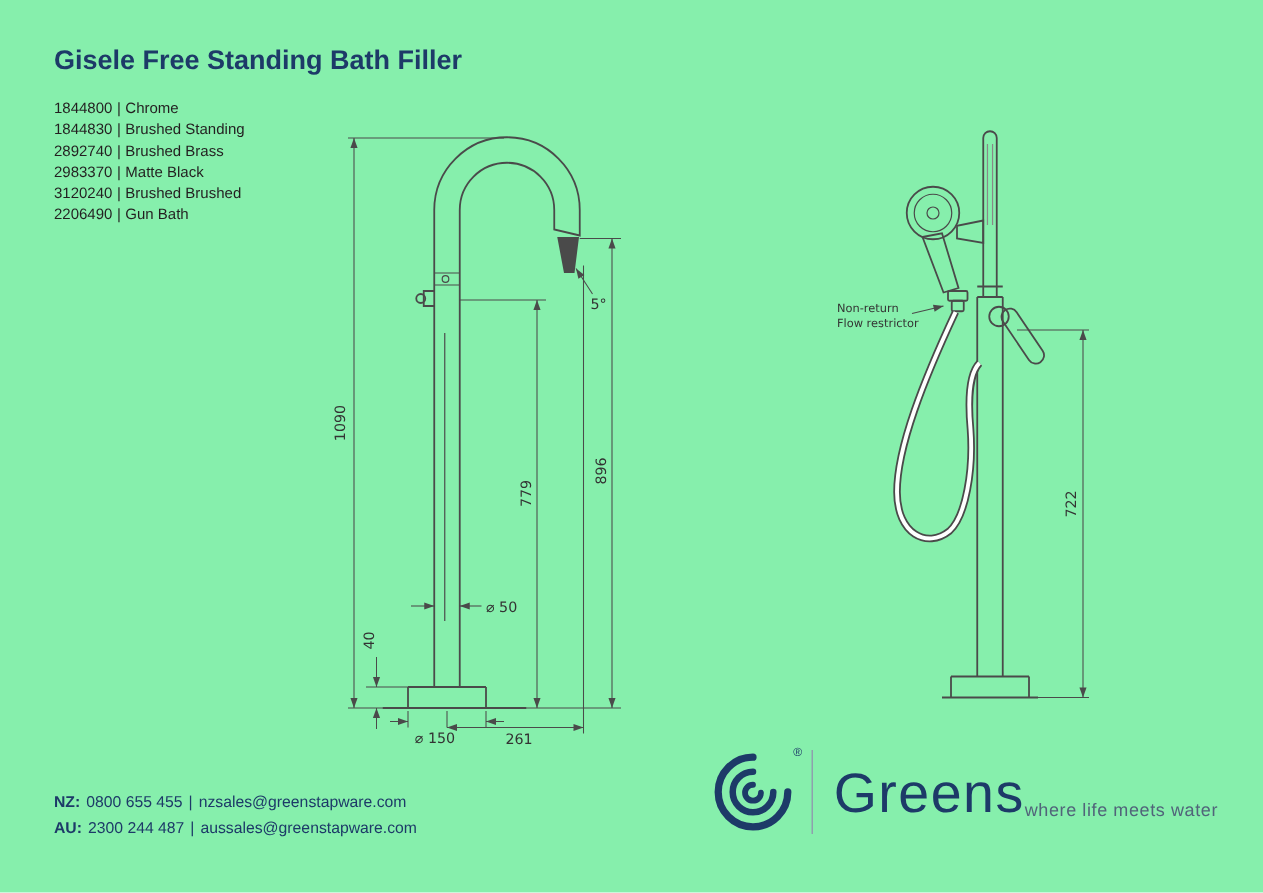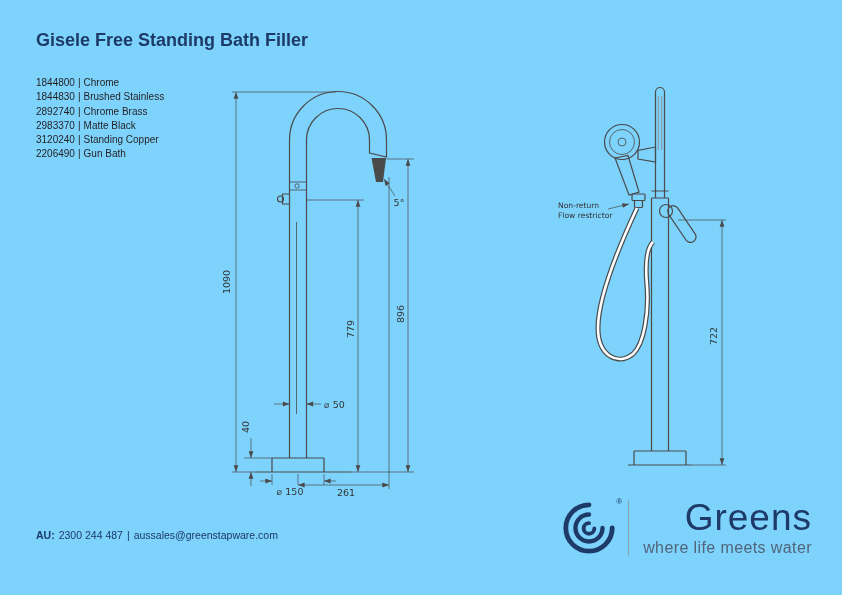--- a/index.html
+++ b/index.html
@@ -1,56 +1,56 @@
 <!DOCTYPE html>
 <html><head>
 <meta charset="utf-8">
 <style>
   html,body{margin:0;padding:0;background:#ffffff;}
-  .page{position:relative;width:842px;height:595px;background:#7dd3fc;overflow:hidden;
+  .page{position:relative;width:842px;height:595px;background:#86efac;overflow:hidden;
         font-family:"Liberation Sans",sans-serif;color:#231f20;}
   .title{position:absolute;left:36px;top:30px;font-size:18px;font-weight:bold;color:#1d3a68;}
-  .codes{position:absolute;left:36px;top:76px;font-size:10px;color:#231f20;line-height:14.3px;}
+  .codes{position:absolute;left:36px;top:66px;font-size:10px;color:#231f20;line-height:14.3px;}
   .code-row .vsep{margin:0 3px;color:#231f20;}
   .drawing{position:absolute;}
   svg text{font-family:"DejaVu Sans","Liberation Sans",sans-serif;font-size:9.5px;fill:#333333;stroke:none;}
   svg text.note{font-size:7.6px;}
   .footer{position:absolute;left:36px;top:527px;font-size:10.5px;color:#1d3a68;line-height:16.5px;}
   .footer .flabel{font-weight:bold;margin-right:4px;}
   .footer .fsep{margin:0 4px;}
   .logo{position:absolute;right:30px;top:499px;display:flex;align-items:center;}
   .logo-icon{position:relative;margin-right:10px;width:58px;height:58px;}
   .logo-icon .reg{position:absolute;right:-4px;top:-2px;font-size:8px;color:#1d3a68;}
   .logo-divider{width:1px;height:56px;background:#8ea0ad;margin-right:14px;}
-  .logo-text{display:flex;flex-direction:column;align-items:flex-end;}
+  .logo-text{display:flex;flex-direction:row;align-items:flex-end;}
   .wordmark{font-size:37px;line-height:37px;color:#1d3a68;letter-spacing:1px;}
-  .tagline{font-size:16px;color:#51647a;letter-spacing:.4px;margin-top:3px;}
+  .tagline{font-size:12px;color:#51647a;letter-spacing:.4px;margin-top:3px;}
 </style>
 </head>
 <body>
 
 <div class="page">
 
   <div class="title">Gisele Free Standing Bath Filler</div>
 
   <div class="codes">
     <div class="code-row">
       <span>1844800</span><span class="vsep">|</span><span>Chrome</span>
     </div>
     <div class="code-row">
-      <span>1844830</span><span class="vsep">|</span><span>Brushed Stainless</span>
+      <span>1844830</span><span class="vsep">|</span><span>Brushed Standing</span>
     </div>
     <div class="code-row">
-      <span>2892740</span><span class="vsep">|</span><span>Chrome Brass</span>
+      <span>2892740</span><span class="vsep">|</span><span>Brushed Brass</span>
     </div>
     <div class="code-row">
       <span>2983370</span><span class="vsep">|</span><span>Matte Black</span>
     </div>
     <div class="code-row">
-      <span>3120240</span><span class="vsep">|</span><span>Standing Copper</span>
+      <span>3120240</span><span class="vsep">|</span><span>Brushed Brushed</span>
     </div>
     <div class="code-row">
       <span>2206490</span><span class="vsep">|</span><span>Gun Bath</span>
     </div>
   </div>
 
   <svg class="drawing" style="left:218px;top:82px;" width="210" height="430" viewBox="0 0 210 430">
     <defs>
       <marker id="arr" viewBox="0 0 10 10" refX="9.5" refY="5" markerWidth="9" markerHeight="7" orient="auto-start-reverse" markerUnits="userSpaceOnUse">
         <path d="M0,1.6 L9.5,5 L0,8.4 Z" fill="#4a4a4a"></path>
@@ -134,20 +134,23 @@
       <path d="M68,131 L89,126" marker-end="url(#arr)"></path>
     </g>
 
     <text class="note" x="18" y="130" text-anchor="start">Non-return</text>
     <text class="note" x="18" y="140" text-anchor="start">Flow restrictor</text>
     <text transform="rotate(-90 177 258)" x="177" y="258" text-anchor="middle">722</text>
   </svg>
 
   <div class="footer">
     <div class="footer-line">
+      <span class="flabel">NZ:</span><span>0800 655 455</span><span class="fsep">|</span><span>nzsales@greenstapware.com</span>
+    </div>
+    <div class="footer-line">
       <span class="flabel">AU:</span><span>2300 244 487</span><span class="fsep">|</span><span>aussales@greenstapware.com</span>
     </div>
   </div>
 
   <div class="logo">
     <div class="logo-icon">
       <svg width="58" height="58" viewBox="0 0 60 60">
         <g stroke="#1d3a68" fill="none" stroke-linecap="round">
           <path d="M30,6 A24,24 0 1 0 54,30" stroke-width="5"></path>
           <path d="M30,16 A14,14 0 1 0 44,30" stroke-width="4.5"></path>

